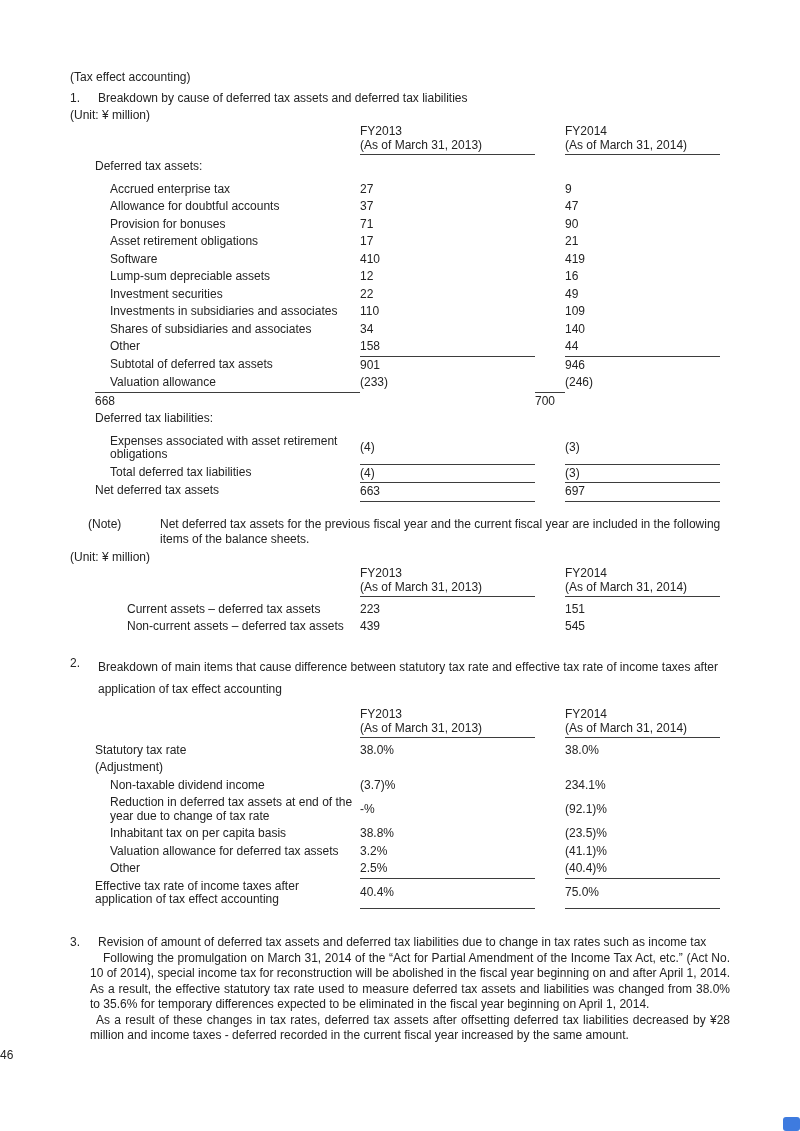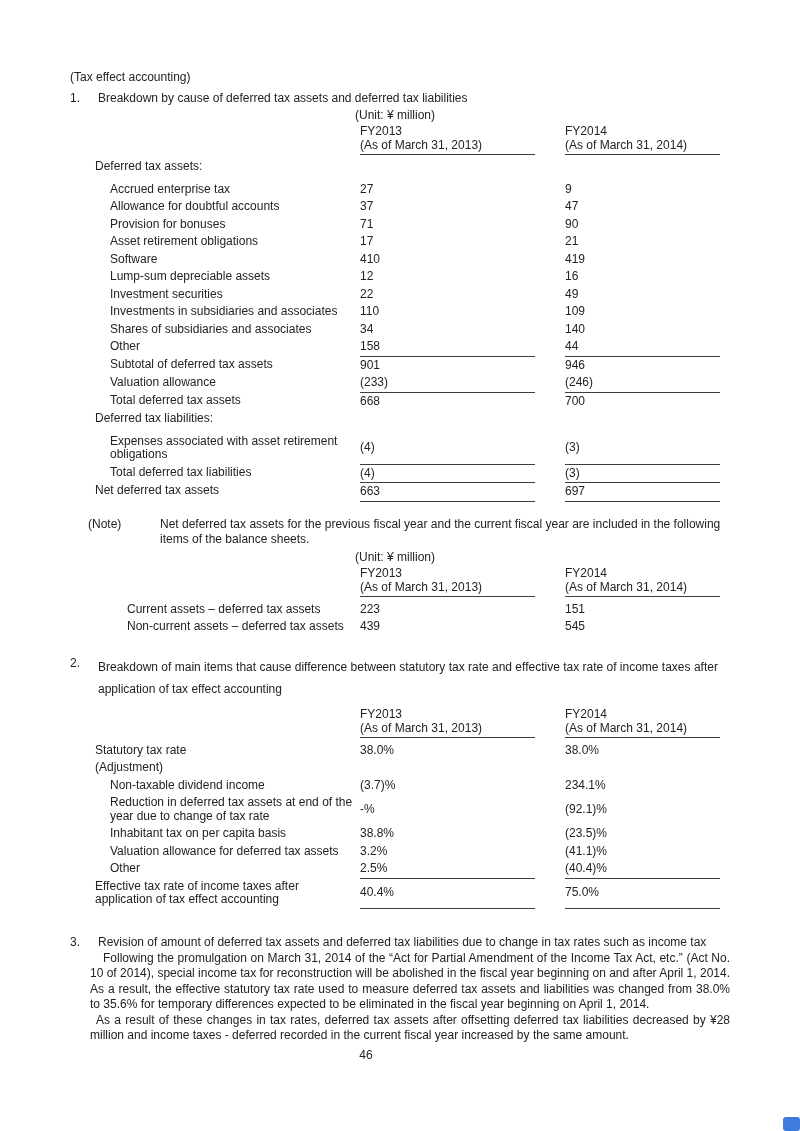--- a/index.html
+++ b/index.html
@@ -12,21 +12,21 @@
 
   .doc-title { margin-bottom:7px; }
 
   .sec-head { display:flex; margin-bottom:2px; }
   .sec-num { width:28px; flex:none; }
   .sec-text { flex:1; }
   .s2 { margin-top:20px; }
   .s2 .sec-text { line-height:22px; }
   .s3 { margin-top:26px; }
 
-  .unit-note { width:650px; text-align:center; margin:3px 0 1px 0; }
+  .unit-note { width:650px; text-align:left; margin:3px 0 1px 0; }
 
   .fintable { width:625px; margin-left:25px; }
   .trow { display:grid; grid-template-columns:265px 175px 30px 155px; }
   .c-label { padding:2px 4px 2px 0; line-height:13.5px; }
   .c-num  { padding:2px 8px 2px 0; line-height:13.5px; }
   .head { text-align:left; padding:1px 0 2px 0; border-bottom:1px solid #3d3d3d; line-height:14px; }
   .ind1 { padding-left:15px; }
   .ind2 { padding-left:32px; }
   .bt { border-top:1px solid #3d3d3d; }
   .bb { border-bottom:1px solid #3d3d3d; }
@@ -36,21 +36,21 @@
   .gap-row { height:5px; }
 
   .note-block { display:flex; margin:15px 0 0 18px; width:642px; }
   .note-label { width:72px; flex:none; }
   .note-text { flex:1; line-height:15px; }
 
   .s3-body { margin:2px 0 0 20px; width:640px; text-align:justify; line-height:15.5px; }
   .p1 { text-indent:13px; }
   .p2 { text-indent:6px; }
 
-  .page-number { position:absolute; top:1048px; left:0; width:732px; text-align:center; }
+  .page-number { position:absolute; top:1048px; left:0; width:732px; }
   .corner-badge { position:absolute; right:0; bottom:0; display:block; }
 </style>
 </head>
 <body>
 
 <div class="page">
 
   <div class="doc-title">(Tax effect accounting)</div>
 
   <div class="sec-head">
@@ -148,21 +148,20 @@
       <div class="c-gap"></div>
       <div class="c-num bt">946</div>
     </div>
     <div class="trow">
       <div class="c-label ind1">Valuation allowance</div>
       <div class="c-num">(233)</div>
       <div class="c-gap"></div>
       <div class="c-num">(246)</div>
     </div>
     <div class="trow">
-      <div class="c-label ind1">Total deferred tax assets</div>
       <div class="c-num bt">668</div>
       <div class="c-gap"></div>
       <div class="c-num bt">700</div>
     </div>
 
     <div class="trow">
       <div class="c-label">Deferred tax liabilities:</div>
       <div class="c-num"></div>
         <div class="c-gap"></div>
         <div class="c-num"></div>

